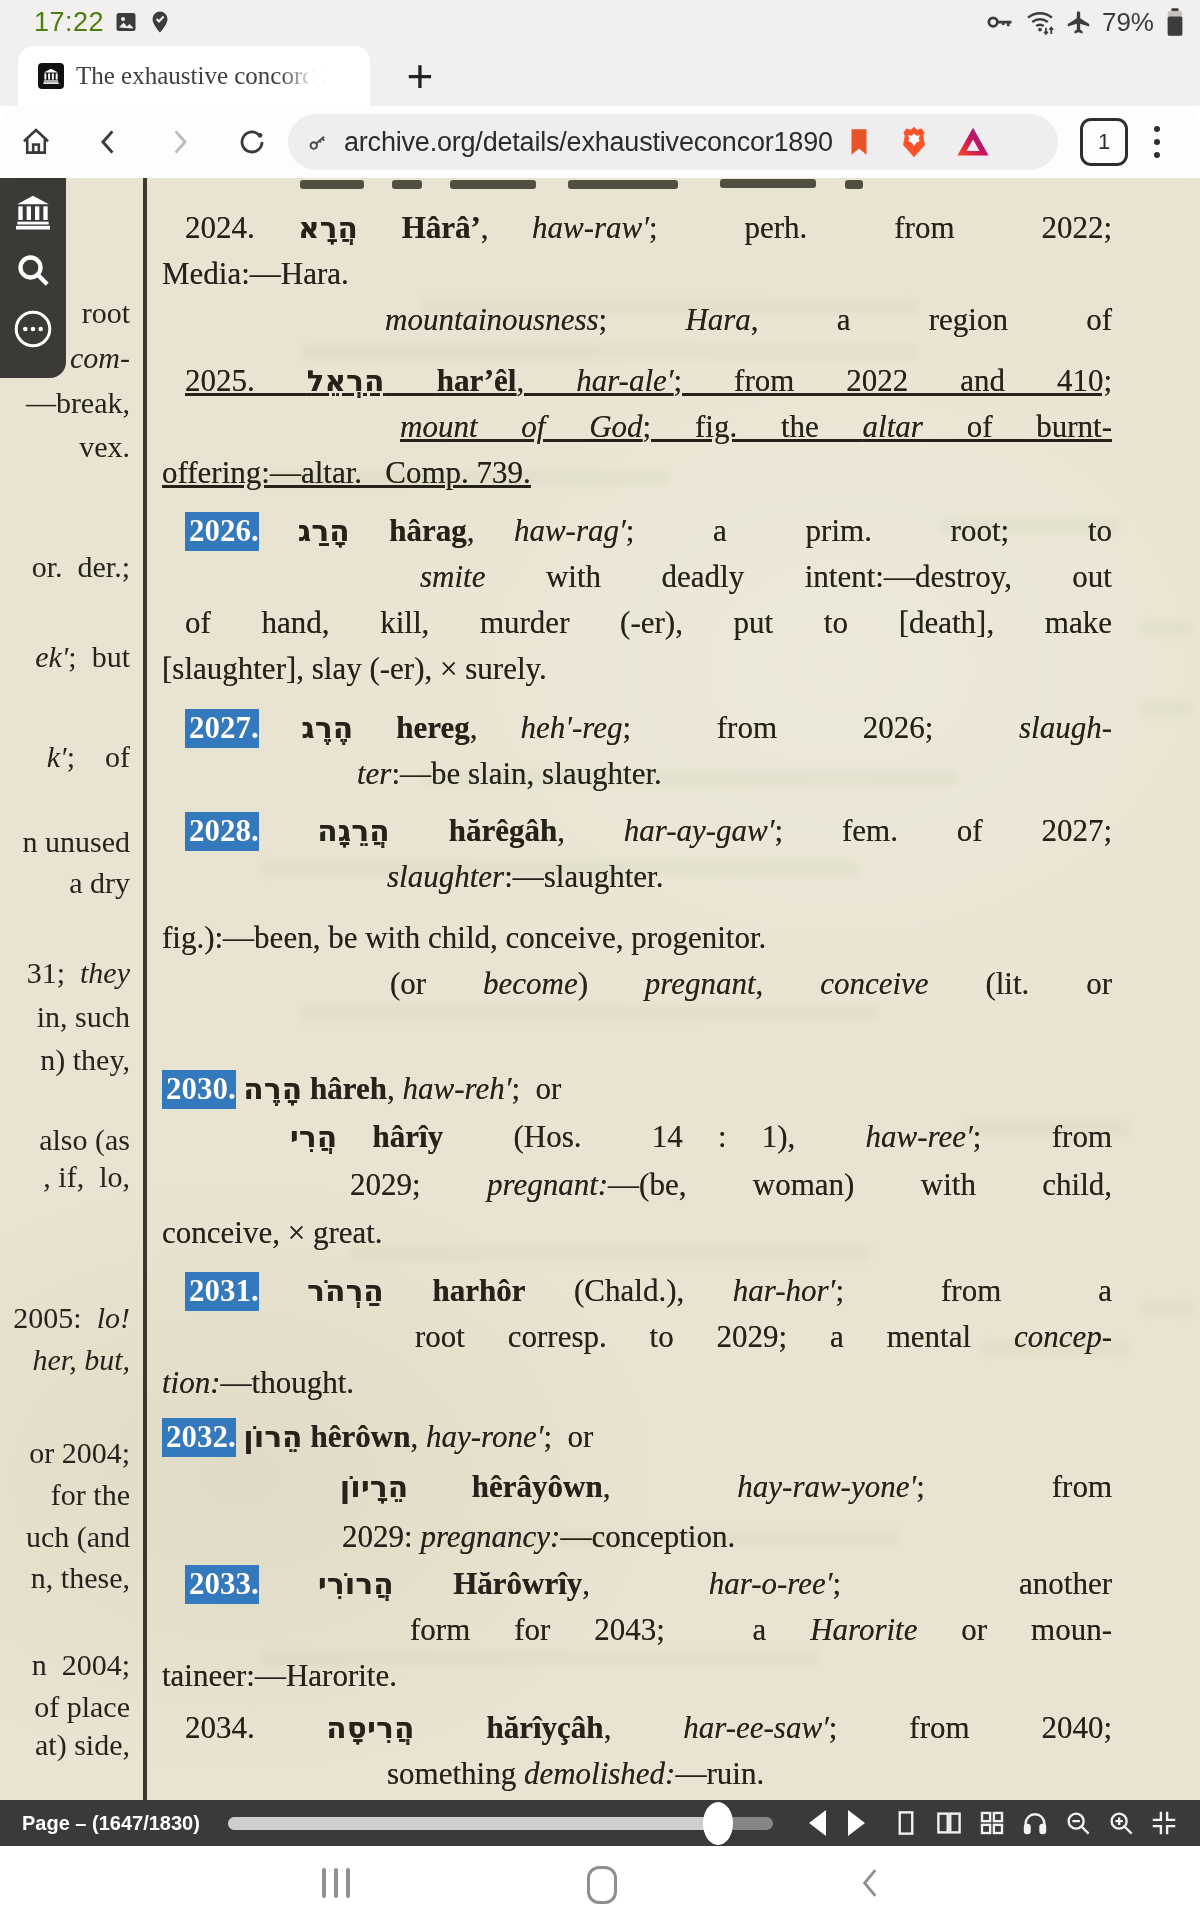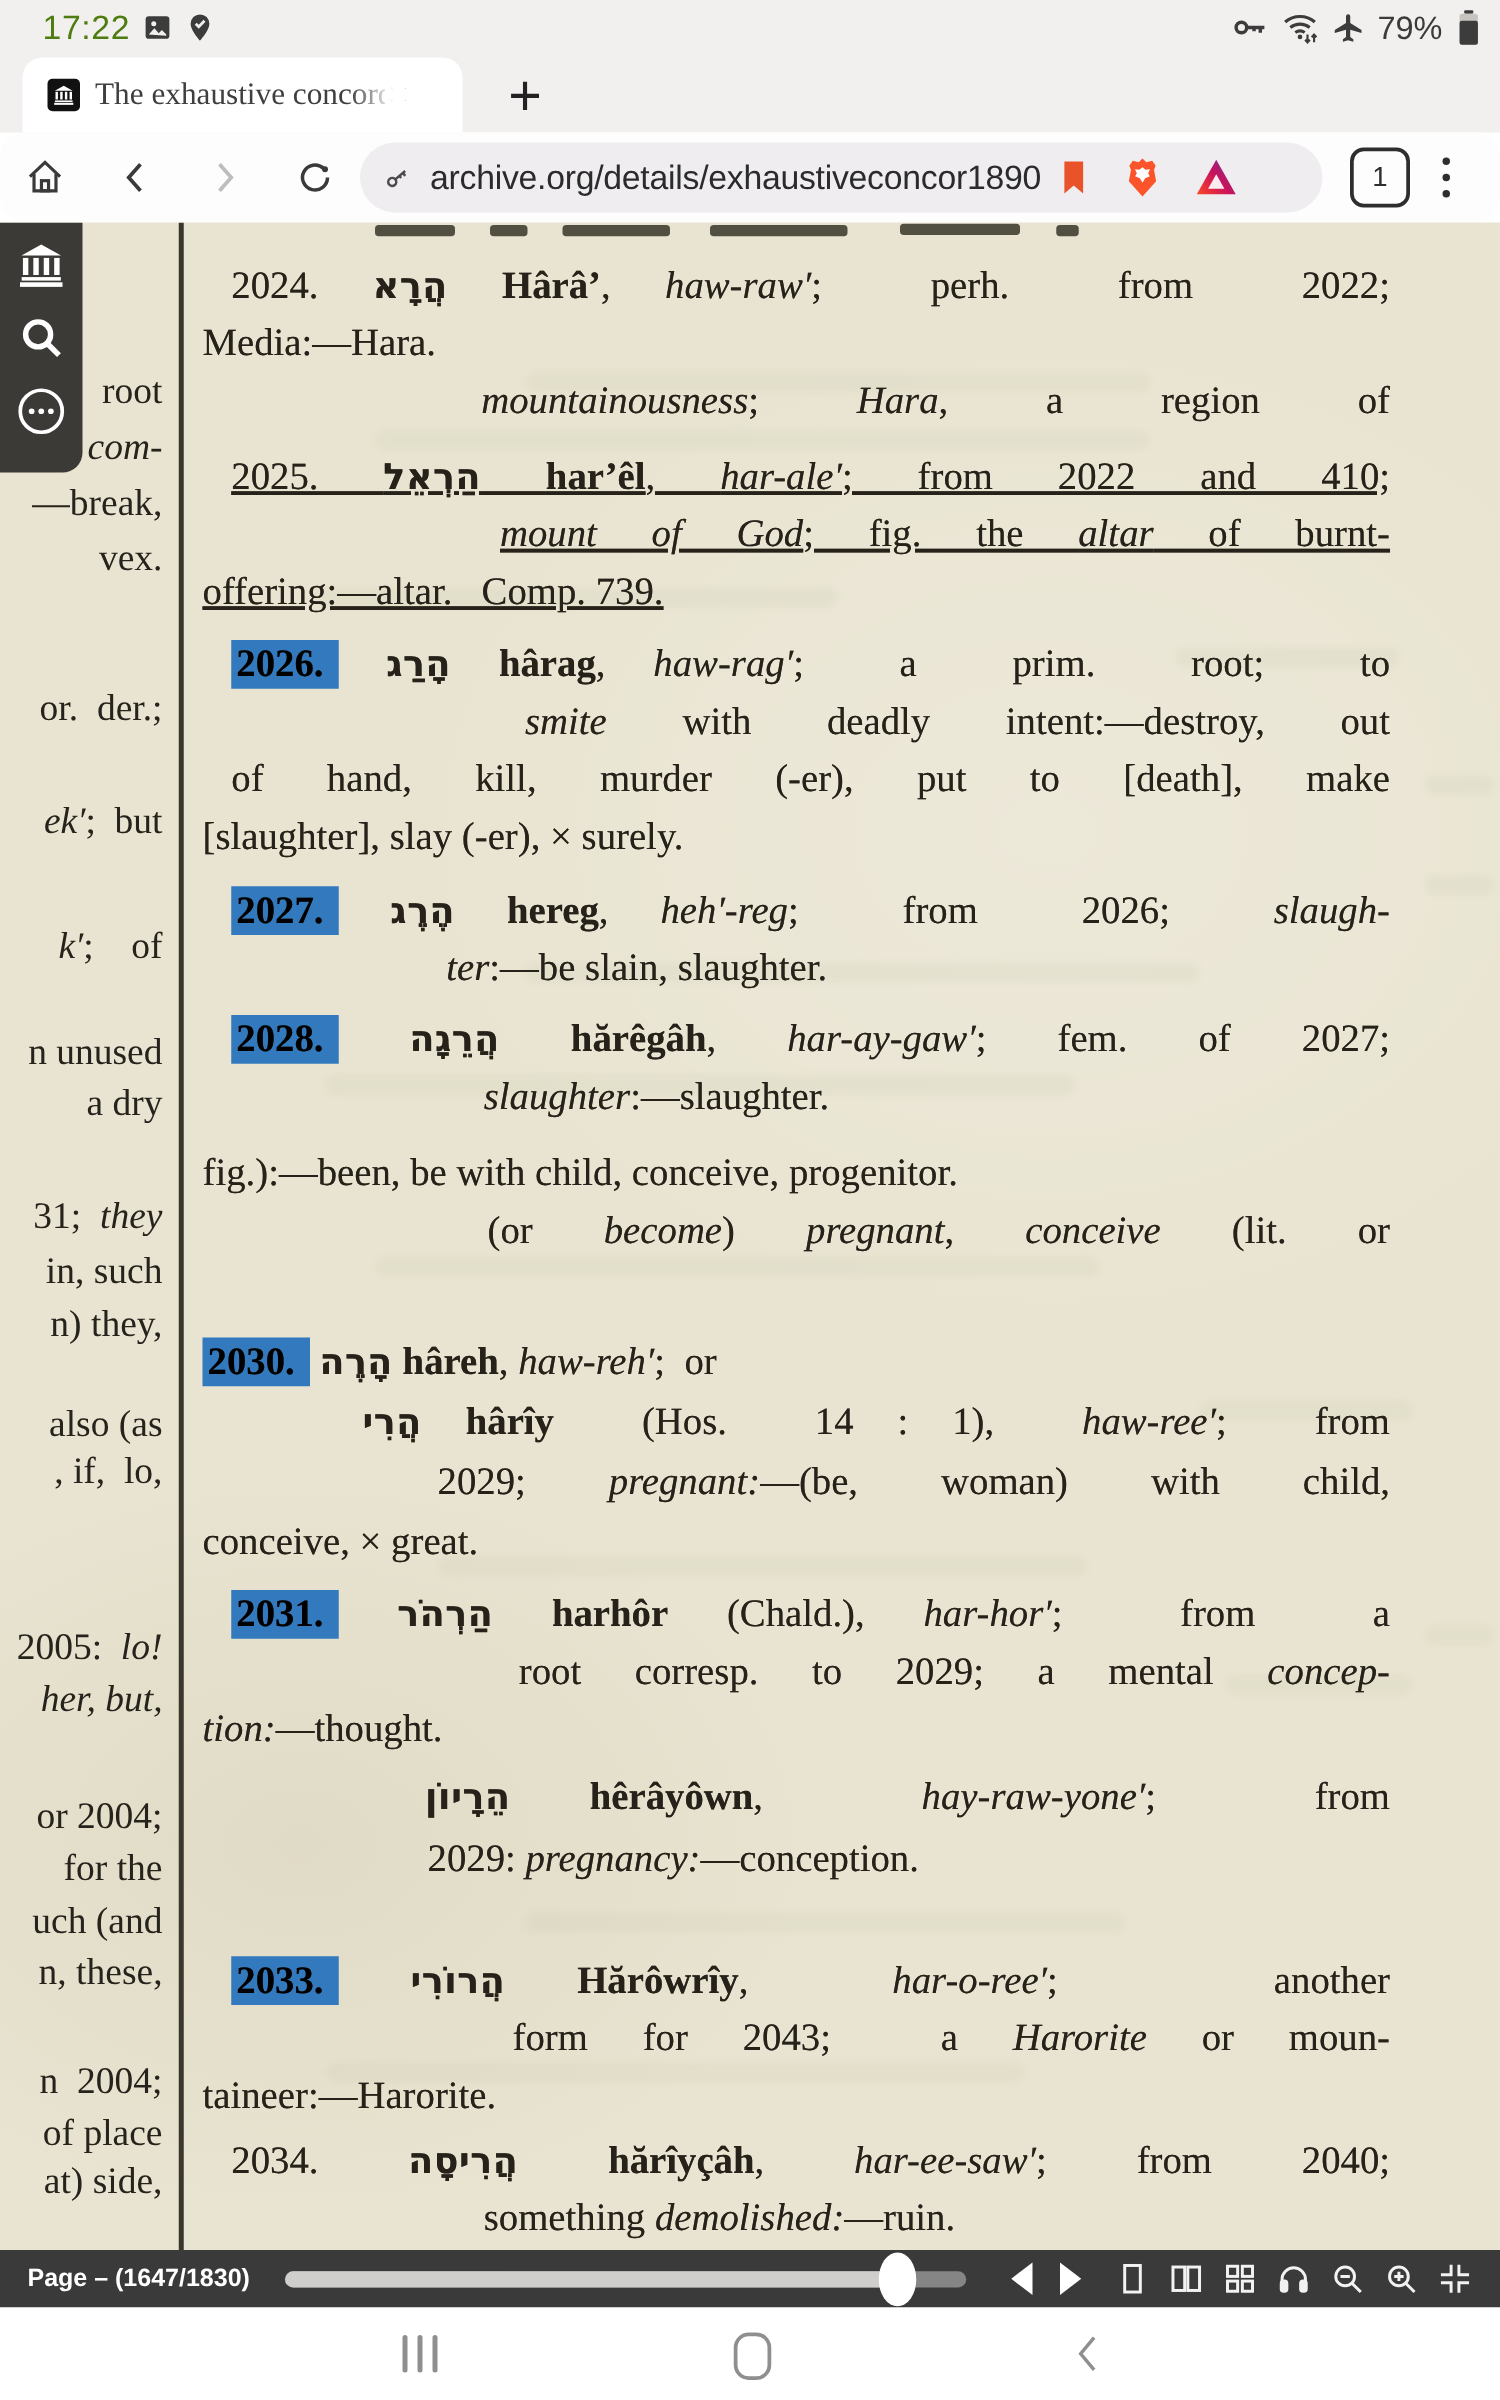--- a/index.html
+++ b/index.html
@@ -43,21 +43,21 @@
   .leftcol{position:absolute;left:0;top:-178px;width:138px;}
   .frag{position:absolute;right:10px;white-space:pre;font:30px/44px "Liberation Serif",serif;color:#26231c;text-align:right;width:200px;right:8px;}
 
   .entries{position:absolute;left:162px;top:-178px;width:950px;}
   .entry{position:absolute;left:0;width:950px;font:31px/46px "Liberation Serif",serif;color:#26221a;text-shadow:0 0 .5px rgba(38,34,26,.7);}
   .line{white-space:pre-wrap;}
   .line.j{text-align:justify;text-align-last:justify;margin-left:23px;}
   .r-b{font-weight:bold;}
   .r-i{font-style:italic;}
   .r-h{font-family:"DejaVu Sans",sans-serif;font-weight:bold;font-size:29px;letter-spacing:.5px;}
-  .r-hl{background:#3279be;font-weight:bold;color:#000000;padding:1px 12px 3px 4px;}
+  .r-hl{background:#3279be;font-weight:bold;color:#ffffff;padding:1px 0 3px 4px;}
 
   .bleed{position:absolute;background:rgba(140,155,120,.45);opacity:.16;filter:blur(3px);border-radius:8px;height:16px;}
 
   
   .sidepanel{position:absolute;left:0;top:0;width:66px;height:200px;background:#3b3a37;border-radius:0 0 16px 0;display:flex;flex-direction:column;align-items:center;padding-top:14px;box-sizing:border-box;gap:18px;}
 
   
   .readerbar{position:absolute;left:0;top:1800px;width:1200px;height:46px;background:#3a3a3a;display:flex;align-items:center;}
   .page-label{color:#fff;font-size:20px;font-weight:bold;margin-left:22px;white-space:nowrap;}
   .slider{position:relative;width:545px;height:13px;background:#858585;border-radius:7px;margin-left:28px;flex:0 0 auto;}
@@ -304,20 +304,21 @@
           <div class="line j" style="padding-left: 105px;"><span class="r-h">הֲרִי</span><span class="r-p"> </span><span class="r-b">hârîy</span><span class="r-p">  (Hos.  14 : 1),  </span><span class="r-i">haw-ree′</span><span class="r-p">;  from</span></div>
           <div class="line j" style="padding-left: 165px;"><span class="r-p">2029; </span><span class="r-i">pregnant:</span><span class="r-p">—(be, woman) with child,</span></div>
           <div class="line"><span class="r-p">conceive, × great.</span></div>
         </div>
         <div class="entry" style="top: 1268px;">
           <div class="line j"><span class="r-hl">2031.</span><span class="r-p"> </span><span class="r-h">הַרְהֹר</span><span class="r-p"> </span><span class="r-b">harhôr</span><span class="r-p"> (Chald.), </span><span class="r-i">har-hor′</span><span class="r-p">;  from  a</span></div>
           <div class="line j" style="padding-left: 230px;"><span class="r-p">root corresp. to 2029; a mental </span><span class="r-i">concep-</span></div>
           <div class="line"><span class="r-i">tion:</span><span class="r-p">—thought.</span></div>
         </div>
         <div class="entry" style="top: 1412px; line-height: 50px;">
+          <div class="line"><span class="r-hl">2032.</span><span class="r-p"> </span><span class="r-h">הֵרוֹן</span><span class="r-p"> </span><span class="r-b">hêrôwn</span><span class="r-p">, </span><span class="r-i">hay-rone′</span><span class="r-p">;  or</span></div>
           <div class="line j" style="padding-left: 155px;"><span class="r-h">הֵרָיוֹן</span><span class="r-p"> </span><span class="r-b">hêrâyôwn</span><span class="r-p">,  </span><span class="r-i">hay-raw-yone′</span><span class="r-p">;  from</span></div>
           <div class="line" style="padding-left: 180px;"><span class="r-p">2029: </span><span class="r-i">pregnancy:</span><span class="r-p">—conception.</span></div>
         </div>
         <div class="entry" style="top: 1561px;">
           <div class="line j"><span class="r-hl">2033.</span><span class="r-p"> </span><span class="r-h">הֲרוֹרִי</span><span class="r-p"> </span><span class="r-b">Hărôwrîy</span><span class="r-p">,  </span><span class="r-i">har-o-ree′</span><span class="r-p">;   another</span></div>
           <div class="line j" style="padding-left: 225px;"><span class="r-p">form for 2043;  a </span><span class="r-i">Harorite</span><span class="r-p"> or moun-</span></div>
           <div class="line"><span class="r-p">taineer:—Harorite.</span></div>
         </div>
         <div class="entry" style="top: 1705px;">
           <div class="line j"><span class="r-p">2034. </span><span class="r-h">הֲרִיסָה</span><span class="r-p"> </span><span class="r-b">hărîyçâh</span><span class="r-p">, </span><span class="r-i">har-ee-saw′</span><span class="r-p">; from 2040;</span></div>

